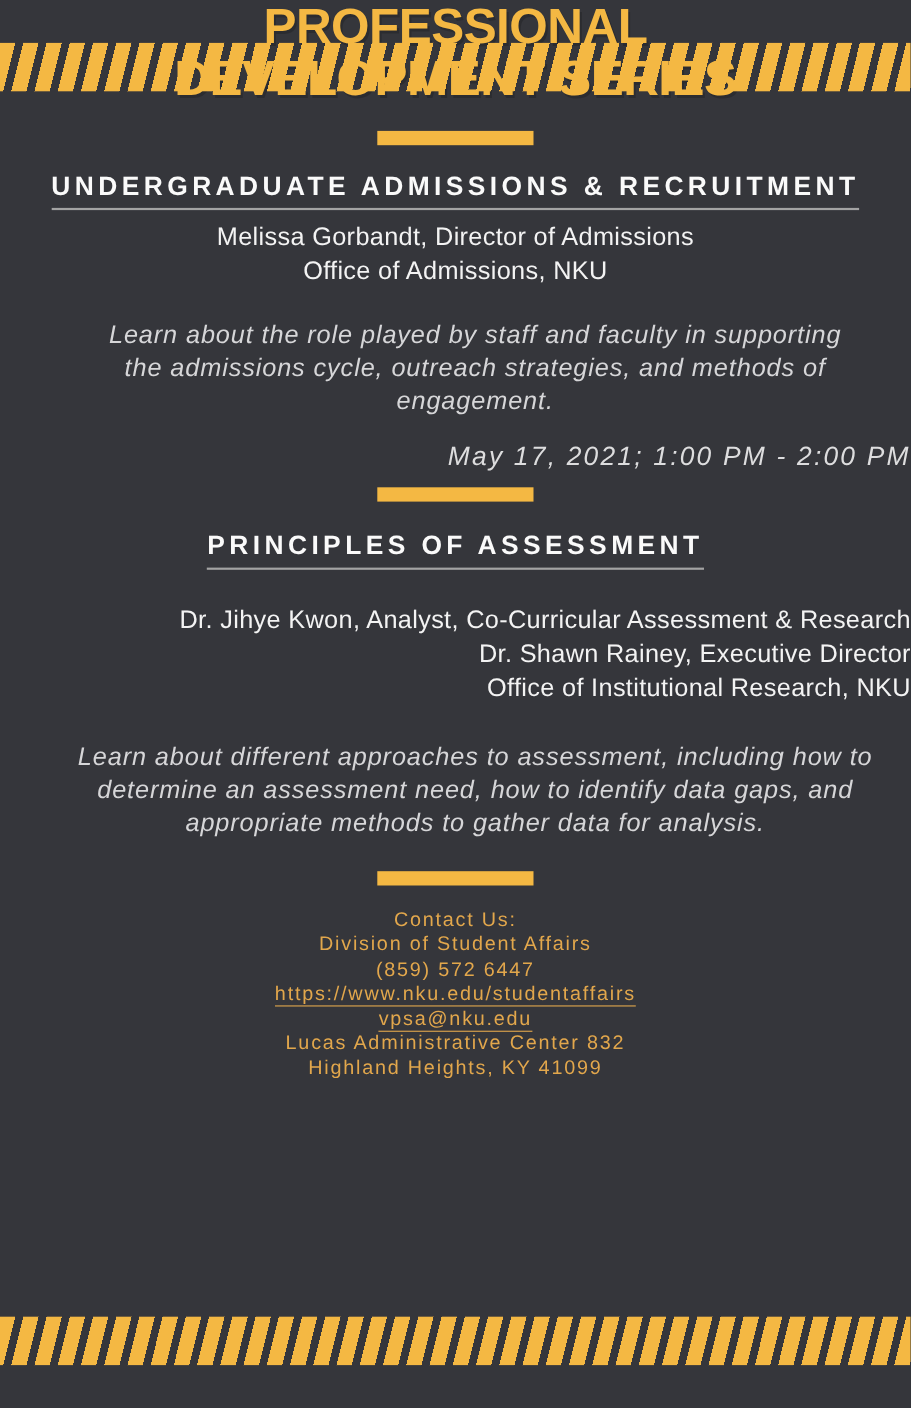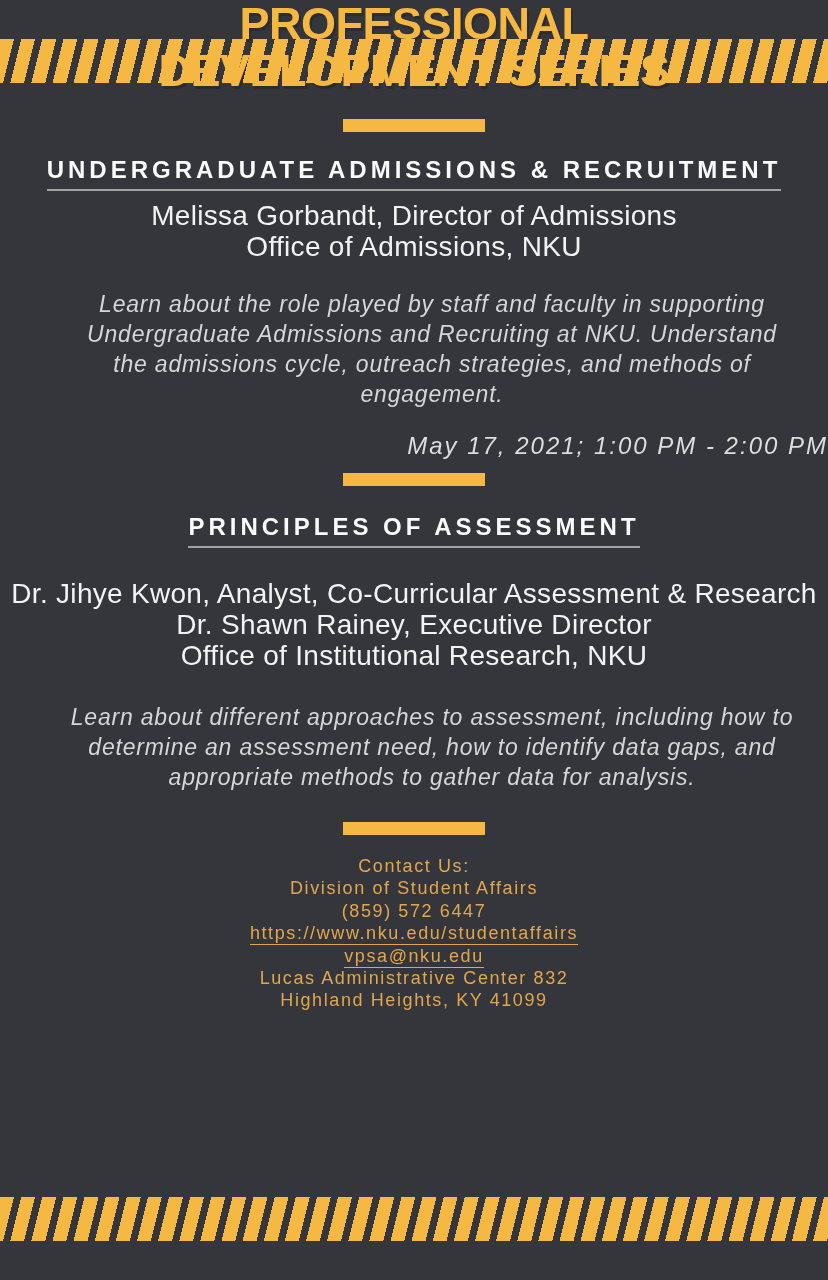--- a/index.html
+++ b/index.html
@@ -55,23 +55,23 @@
   }
   .session-heading.h1 { margin-top: 24px; }
   .session-heading.h2 { margin-top: 27px; }
   .session-heading .u {
     display: inline-block;
     padding-bottom: 5px;
     border-bottom: 2px solid #a3a3a3;
   }
 
   .speakers { margin-top: 9px; }
-  .speakers.s2 { margin-top: 30px; }
+  .speakers.s2 { margin-top: 30px; text-align: right; }
   .speaker-line {
-    font-size: 28px;
+    font-size: 23px;
     line-height: 31px;
     letter-spacing: 0.3px;
     color: #F3F3F3;
   }
 
   .desc { margin-top: 27px; padding-left: 36px; }
   .desc.s2 { margin-top: 31px; }
   .desc-line {
     font-size: 23px;
     line-height: 30px;
@@ -125,21 +125,20 @@
   <section>
     <h2 class="session-heading h1">
       <span class="u">UNDERGRADUATE ADMISSIONS &amp; RECRUITMENT</span>
     </h2>
     <div class="speakers">
       <div class="speaker-line">Melissa Gorbandt, Director of Admissions</div>
       <div class="speaker-line">Office of Admissions, NKU</div>
     </div>
     <div class="desc">
       <div class="desc-line">Learn about the role played by staff and faculty in supporting</div>
-      <div class="desc-line">Undergraduate Admissions and Recruiting at NKU. Understand</div>
       <div class="desc-line">the admissions cycle, outreach strategies, and methods of</div>
       <div class="desc-line">engagement.</div>
     </div>
     <div class="datetime">May 17, 2021; 1:00 PM - 2:00 PM</div>
   </section>
 
   <div class="divider d2"></div>
 
   <section>
     <h2 class="session-heading h2">

